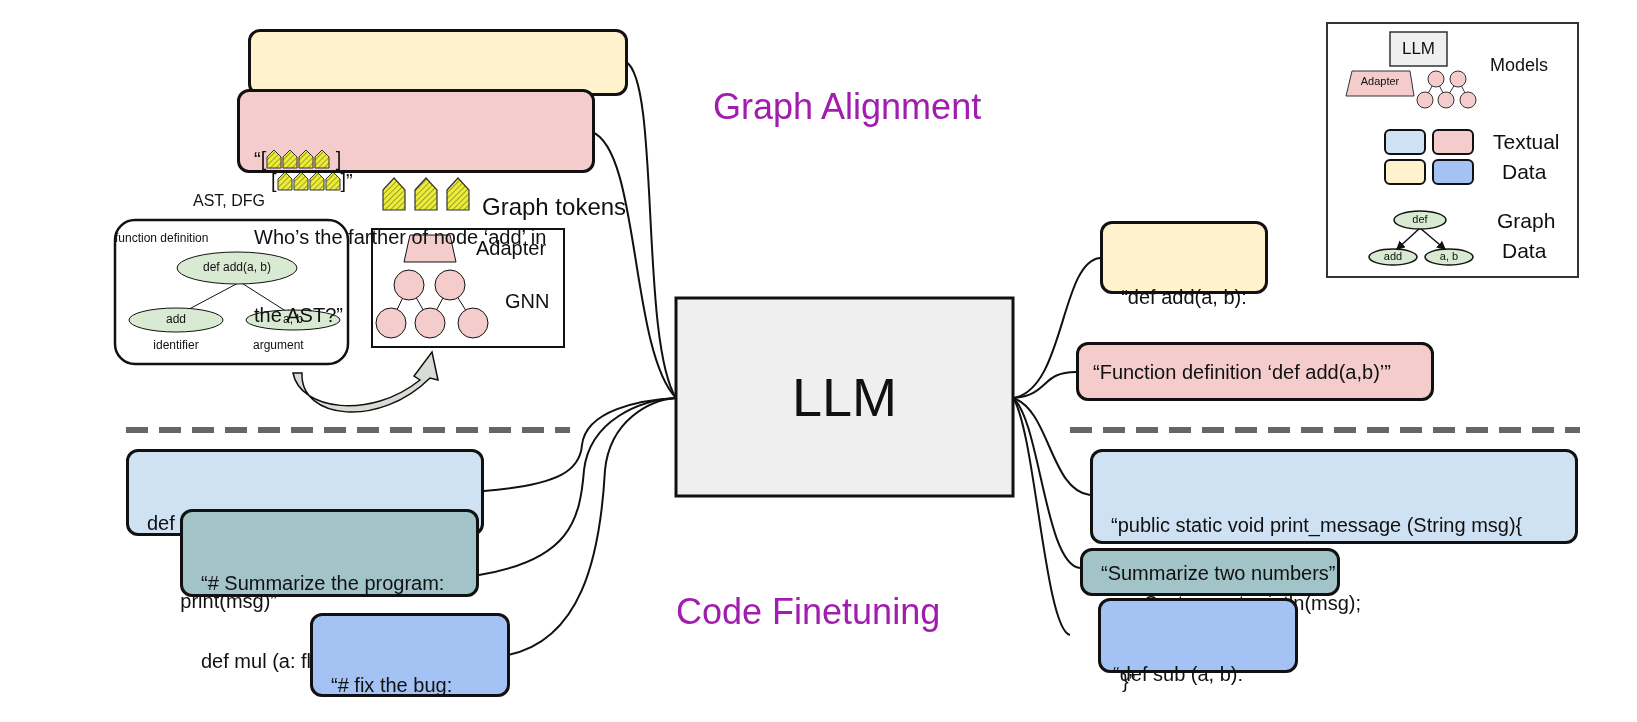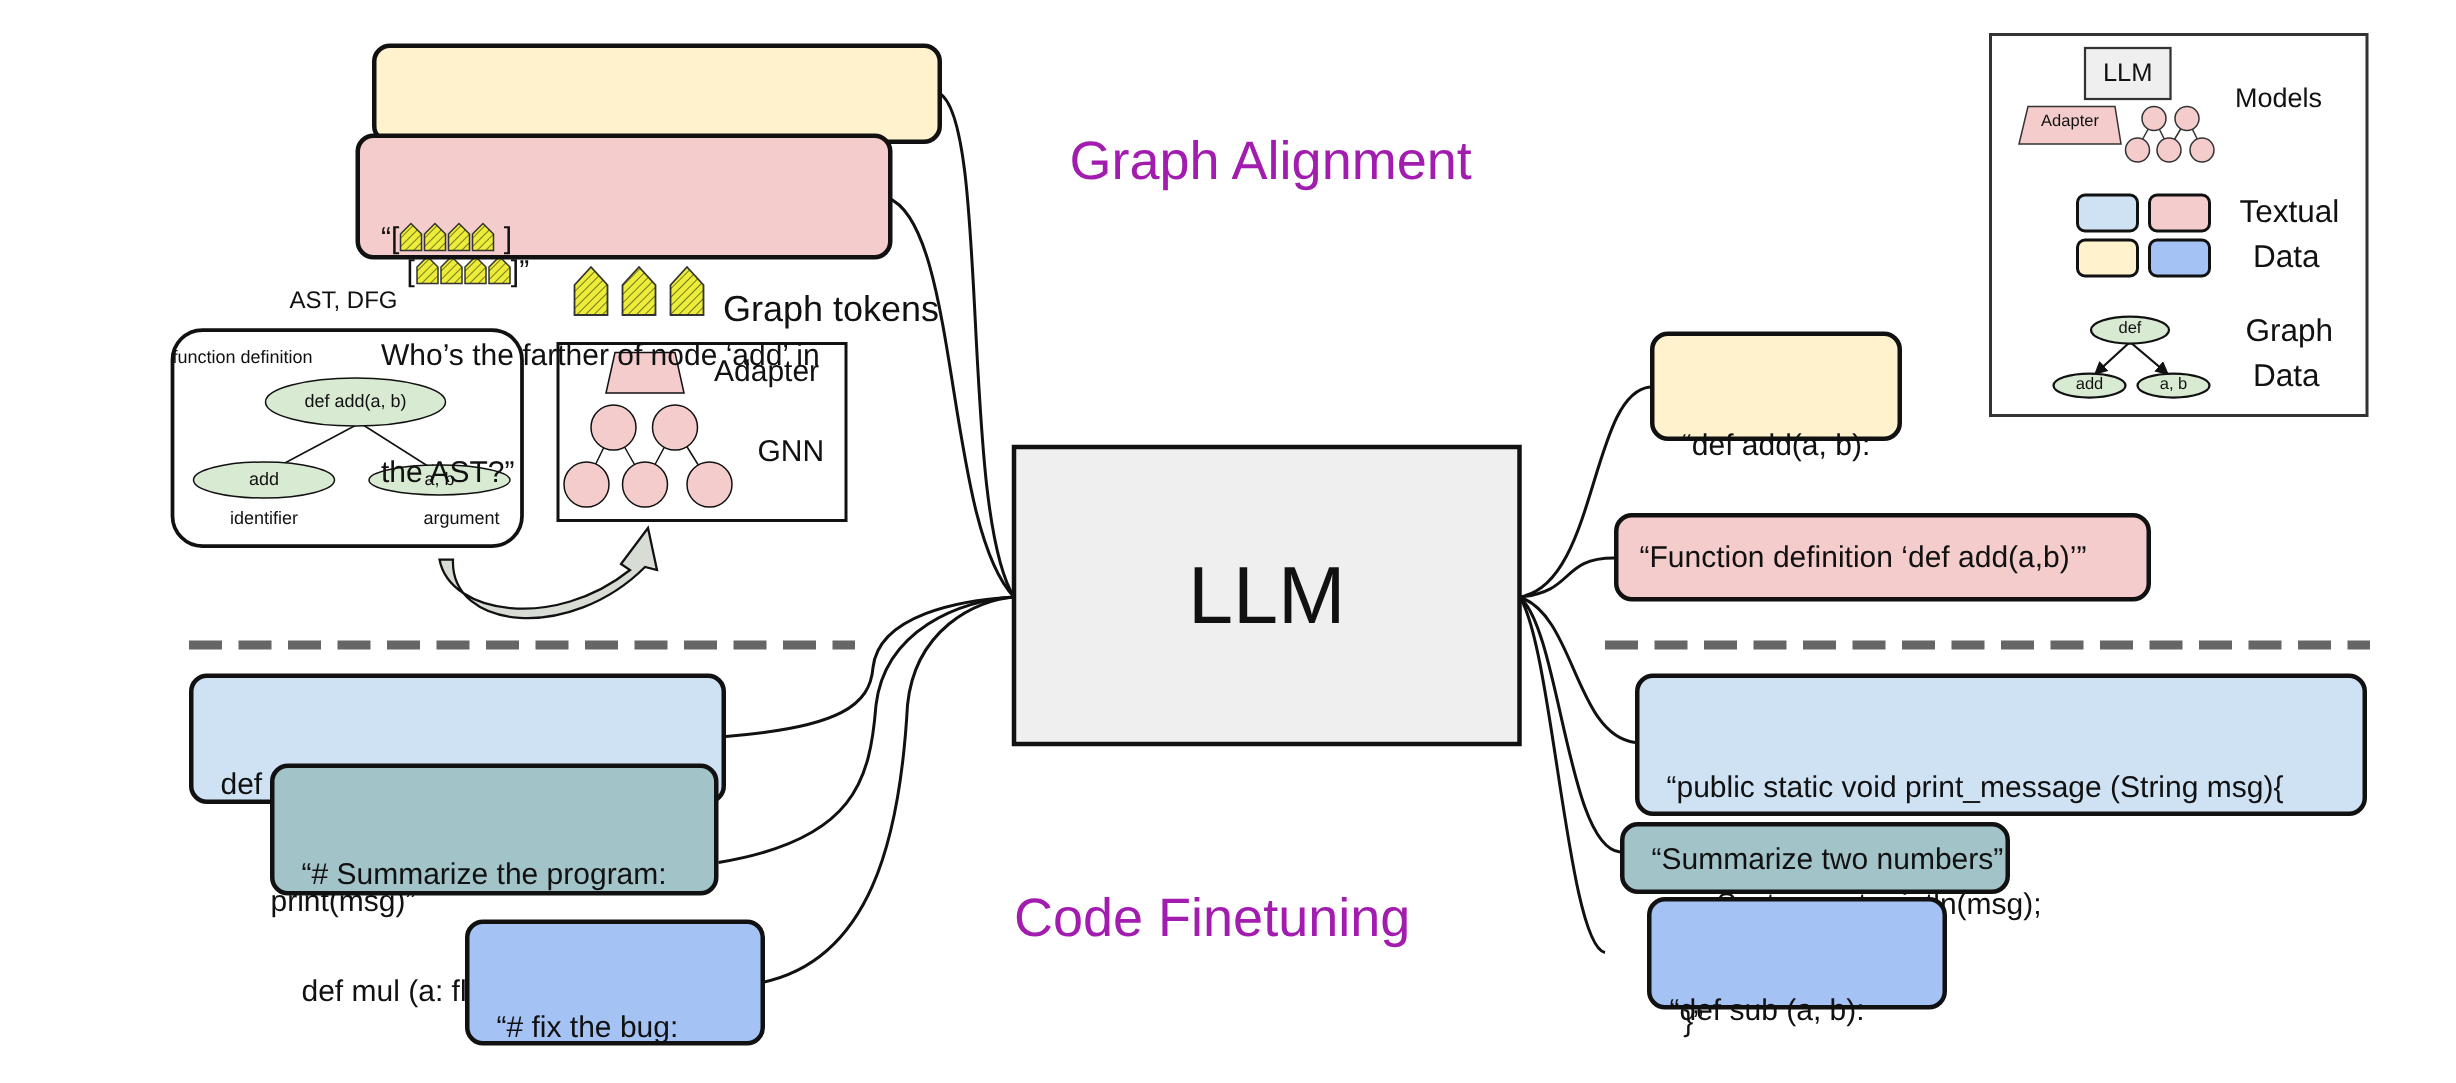--- a/index.html
+++ b/index.html
@@ -137,21 +137,21 @@
 </div>
 
 <div class="abs" style="left:482px; top:193px; font-size:24px;">Graph tokens</div>
 
 <div class="abs" style="left:193px; top:192px; font-size:16px;">AST, DFG</div>
 <div class="abs small" style="left:115px; width:210px; top:231px; text-align:left;">function definition</div>
 <div class="abs small" style="left:177px; width:120px; top:260px; text-align:center;">def add(a, b)</div>
 <div class="abs small" style="left:136px; width:80px; top:312px; text-align:center;">add</div>
 <div class="abs small" style="left:253px; width:80px; top:312px; text-align:center;">a, b</div>
 <div class="abs small" style="left:136px; width:80px; top:338px; text-align:center;">identifier</div>
-<div class="abs small" style="left:253px; width:80px; top:338px; text-align:right;">argument</div>
+<div class="abs small" style="left:253px; width:80px; top:338px; text-align:left;">argument</div>
 
 <div class="abs" style="left:476px; top:237px; font-size:20px;">Adapter</div>
 <div class="abs" style="left:505px; top:290px; font-size:20px;">GNN</div>
 
 <div class="bubble yellow" style="left:1100px; top:221px; width:168px; height:73px; text-align:center; padding-top:8px;">
   <div>“def add(a, b):</div>
   <div>…”</div>
 </div>
 <div class="bubble pink" style="left:1076px; top:342px; width:358px; height:59px; padding:14px 0 0 14px;">“Function definition ‘def add(a,b)’”</div>
 

